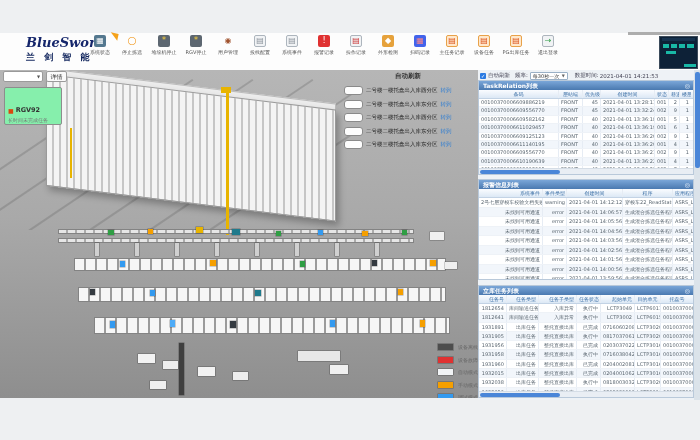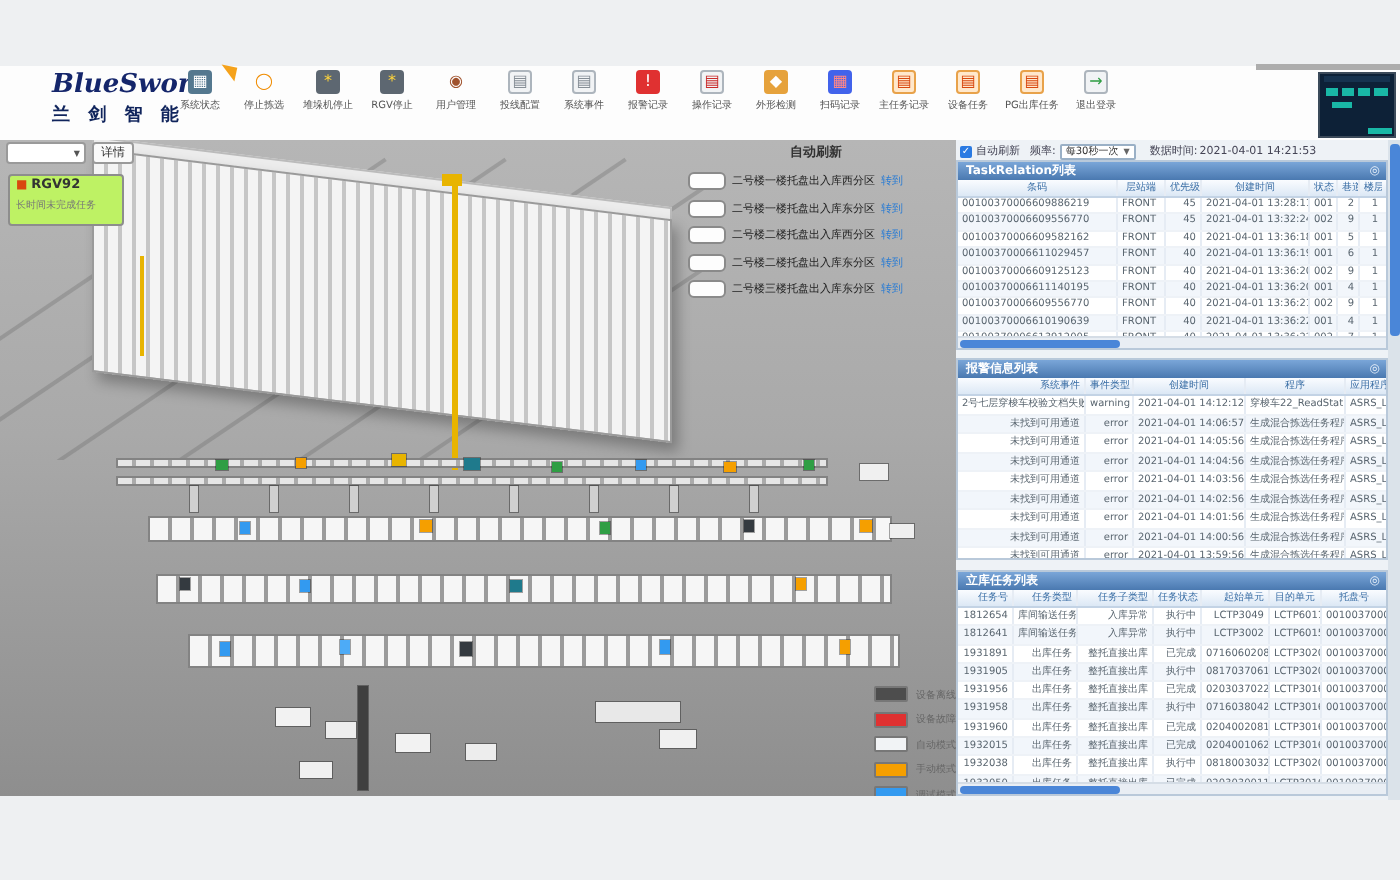--- a/index.html
+++ b/index.html
@@ -39,21 +39,21 @@
   .sort-link{font-size:5.5px;color:#2b7cd3;margin-left:3px;cursor:pointer;white-space:nowrap;}
   
   .legend{position:absolute;left:437px;top:273px;}
   .leg-item{display:flex;align-items:center;margin-bottom:4.6px;}
   .leg-chip{width:15px;height:6px;border:1px solid #777;border-radius:1px;margin-right:4px;flex:none;}
   .leg-label{font-size:5px;color:#666;white-space:nowrap;}
   
   .combo{position:absolute;left:3px;top:71px;width:40px;height:11px;background:#fff;border:1px solid #9a9a9a;border-radius:2px;box-sizing:border-box;display:flex;align-items:center;justify-content:flex-end;padding-right:2px;font-size:5px;color:#666;cursor:pointer;}
   .btn-detail{position:absolute;left:46px;top:71px;width:21px;height:11px;background:#fafafa;border:1px solid #9a9a9a;border-radius:2px;box-sizing:border-box;font-size:6px;color:#333;text-align:center;line-height:10px;cursor:pointer;}
   .alert-cards{position:absolute;left:4px;top:87px;width:58px;}
-  .alert-card{background:#bef264;border:1px solid #8d8d8d;border-radius:2px;margin-bottom:4px;padding:0 3px;box-sizing:border-box;height:26px;cursor:pointer;}
+  .alert-card{background:#86efac;border:1px solid #8d8d8d;border-radius:2px;margin-bottom:4px;padding:18px 3px;box-sizing:border-box;height:26px;cursor:pointer;}
   .alert-head{display:flex;align-items:center;font-size:6.5px;font-weight:bold;color:#333;}
   .alert-ic{font-size:6px;margin-right:2px;}
   .alert-msg{font-size:5px;color:#777;margin-top:3px;white-space:nowrap;overflow:hidden;}
   
   .rightpanel{position:absolute;left:478px;top:70px;width:216px;height:330px;background:#eef2f6;}
   .vscroll{position:absolute;left:694px;top:70px;width:6px;height:330px;background:#dbe3ea;}
   .vscroll .thumb{position:absolute;left:0.5px;top:2px;width:5px;height:96px;background:#4a86d8;border-radius:2px;cursor:pointer;}
   .controls{position:absolute;left:2px;top:1px;height:9px;display:flex;align-items:center;font-size:5.5px;color:#445;white-space:nowrap;}
   .cb-blue{width:6px;height:6px;background:#2a7ae2;border-radius:1px;color:#fff;font-size:5px;line-height:6px;text-align:center;margin-right:2px;flex:none;cursor:pointer;}
   .ctrl-gap{margin-left:5px;}

